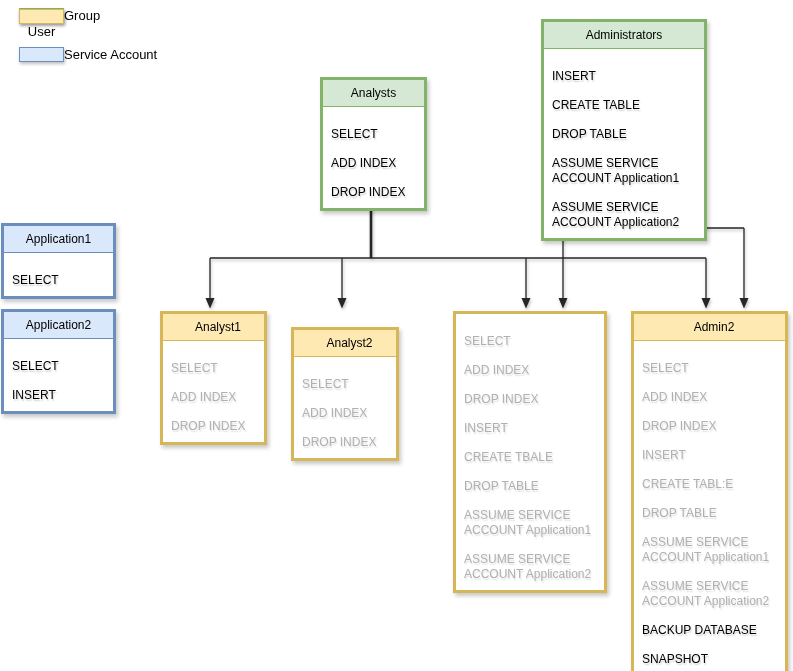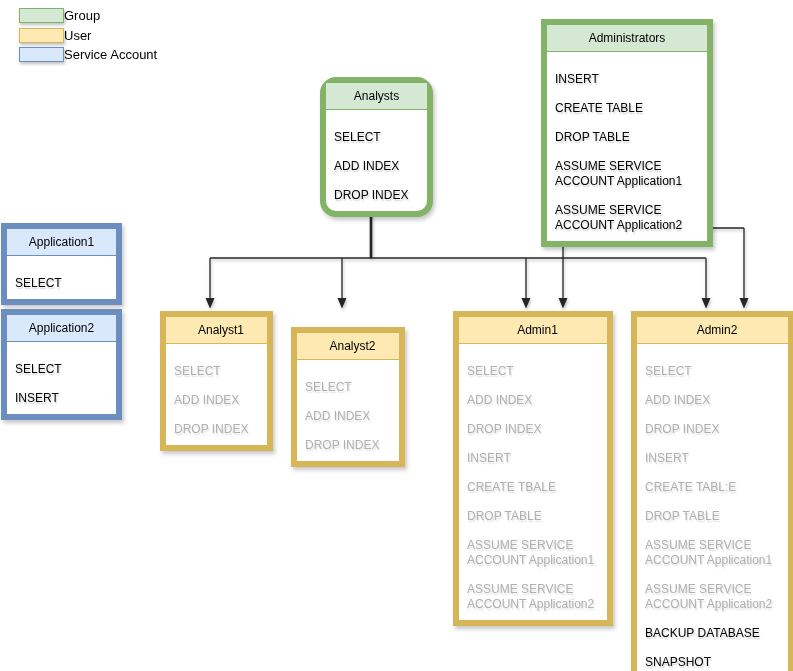--- a/index.html
+++ b/index.html
@@ -3,58 +3,58 @@
 <meta charset="utf-8">
 <style>
   html,body{margin:0;padding:0;background:#ffffff;}
   body{font-family:"Liberation Sans",sans-serif;}
   .canvas{position:relative;width:793px;height:671px;background:#fff;overflow:hidden;}
 
   
   svg.edges{position:absolute;left:0;top:0;filter:drop-shadow(1.5px 2px 1.5px rgba(0,0,0,0.25));}
 
   
-  .box{position:absolute;background:#ffffff;border:6px solid #d946ef;
+  .box{position:absolute;background:#ffffff;border:3px solid #d946ef;
        box-shadow:2px 3px 4px rgba(0,0,0,0.22);font-size:12px;color:#000;}
   .box .hdr{height:26px;line-height:26px;text-align:center;border-bottom:1px solid;
             overflow:hidden;white-space:nowrap;}
   .box .body{padding:8px 8px;}
   .item{line-height:15px;margin-bottom:14px;white-space:pre-line;color:#000;
         text-shadow:1px 1.5px 1.5px rgba(0,0,0,0.18);margin-top:12px;}
   .item:last-child{margin-bottom:0;}
   .item.inherited{color:var(--inherited_text,#b0b0b0);
         text-shadow:1px 1.5px 1.5px rgba(0,0,0,0.12);}
 
   .box.group{border-color:var(--group_border,#82b366);}
   .box.group .hdr{background:var(--group_fill,#d5e8d4);border-color:var(--group_border,#82b366);}
   .box.user{border-color:var(--user_border,#d6b656);}
   .box.user .hdr{background:var(--user_fill,#ffe9b3);border-color:var(--user_border,#d6b656);padding-left:9px;}
   .box.service{border-color:var(--service_border,#6c8ebf);}
   .box.service .hdr{background:var(--service_fill,#dae8fc);border-color:var(--service_border,#6c8ebf);}
 
   
-  #node-analysts{left:320px;top:77px;width:101px;border-radius:16px;}
+  #node-analysts{left:320px;top:77px;width:101px;}
   #node-administrators{left:541px;top:19px;width:160px;}
   #node-application1{left:1px;top:223px;width:109px;}
   #node-application2{left:1px;top:309px;width:109px;}
   #node-analyst1{left:160px;top:311px;width:101px;}
   #node-analyst2{left:291px;top:327px;width:102px;}
   #node-admin1{left:453px;top:311px;width:148px;}
   #node-admin2{left:631px;top:311px;width:151px;}
 
   
   .legend-row{position:absolute;left:19px;display:flex;align-items:center;height:16px;}
   .legend-row .swatch{width:43px;height:13px;border:1px solid #999;
         box-shadow:1px 2px 3px rgba(0,0,0,0.25);flex:0 0 auto;}
   .legend-row .swatch.group{background:var(--group_fill,#d5e8d4);border-color:var(--group_border,#82b366);}
   .legend-row .swatch.user{background:var(--user_fill,#ffe9b3);border-color:var(--user_border,#d6b656);}
   .legend-row .swatch.service{background:var(--service_fill,#dae8fc);border-color:var(--service_border,#6c8ebf);}
   .legend-row .lbl{font-size:13px;color:#000;}
   #legend-row-group{top:7px;}
-  #legend-row-user{top:27px;}
+  #legend-row-user{top:9px;flex-direction:column;}
   #legend-row-service{top:46px;}
 </style>
 </head>
 <body>
 
 <div class="canvas">
 
   <svg class="edges" width="793" height="671" viewBox="0 0 793 671">
     <g stroke="#262626" fill="none">
       <path d="M371 185 V258" stroke-width="2.6"></path>
@@ -135,21 +135,20 @@
   <div class="box user" id="node-analyst2">
     <div class="hdr">Analyst2</div>
     <div class="body">
         <div class="item inherited">SELECT</div>
         <div class="item inherited">ADD INDEX</div>
         <div class="item inherited">DROP INDEX</div>
       </div>
   </div>
 
   <div class="box user" id="node-admin1">
-    <div class="hdr">Admin1</div>
     <div class="body">
         <div class="item inherited">SELECT</div>
         <div class="item inherited">ADD INDEX</div>
         <div class="item inherited">DROP INDEX</div>
         <div class="item inherited">INSERT</div>
         <div class="item inherited">CREATE TBALE</div>
         <div class="item inherited">DROP TABLE</div>
         <div class="item inherited">ASSUME SERVICE
 ACCOUNT Application1</div>
         <div class="item inherited">ASSUME SERVICE

